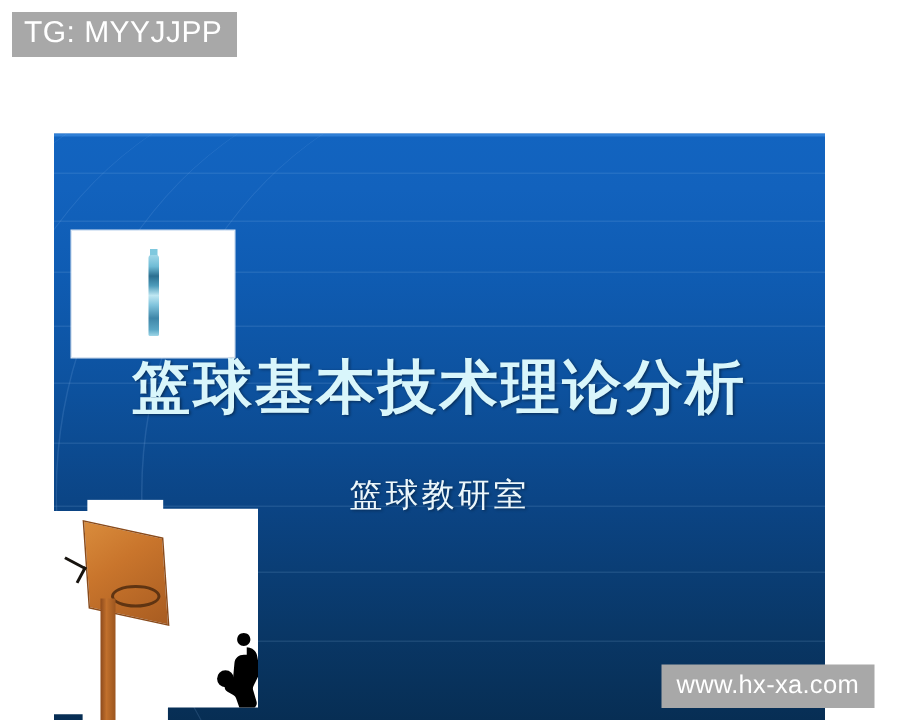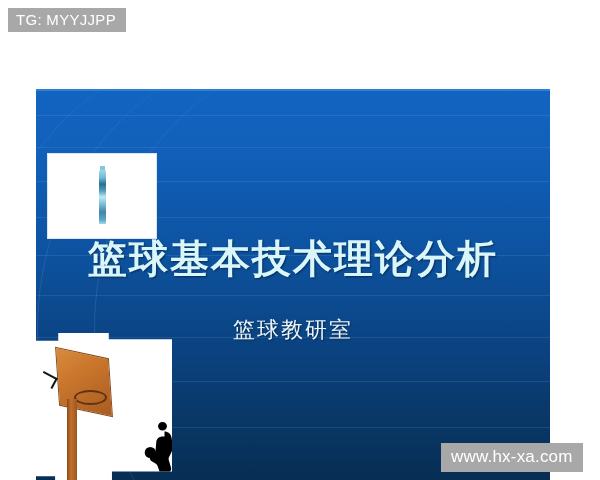--- a/index.html
+++ b/index.html
@@ -197,21 +197,21 @@
     position: absolute;
     background: #a8a8a8;
     color: #ffffff;
     font-family: "Liberation Sans", sans-serif;
     white-space: nowrap;
   }
   #watermark-top {
     left: 8px;
     top: 8px;
     padding: 3px 10px 4px 8px;
-    font-size: 15px;
+    font-size: 20px;
     letter-spacing: 0.3px;
   }
   #watermark-bottom {
     left: 441px;
     top: 443px;
     padding: 4px 10px 5px 10px;
     font-size: 17px;
     letter-spacing: 0.2px;
   }
 </style>

